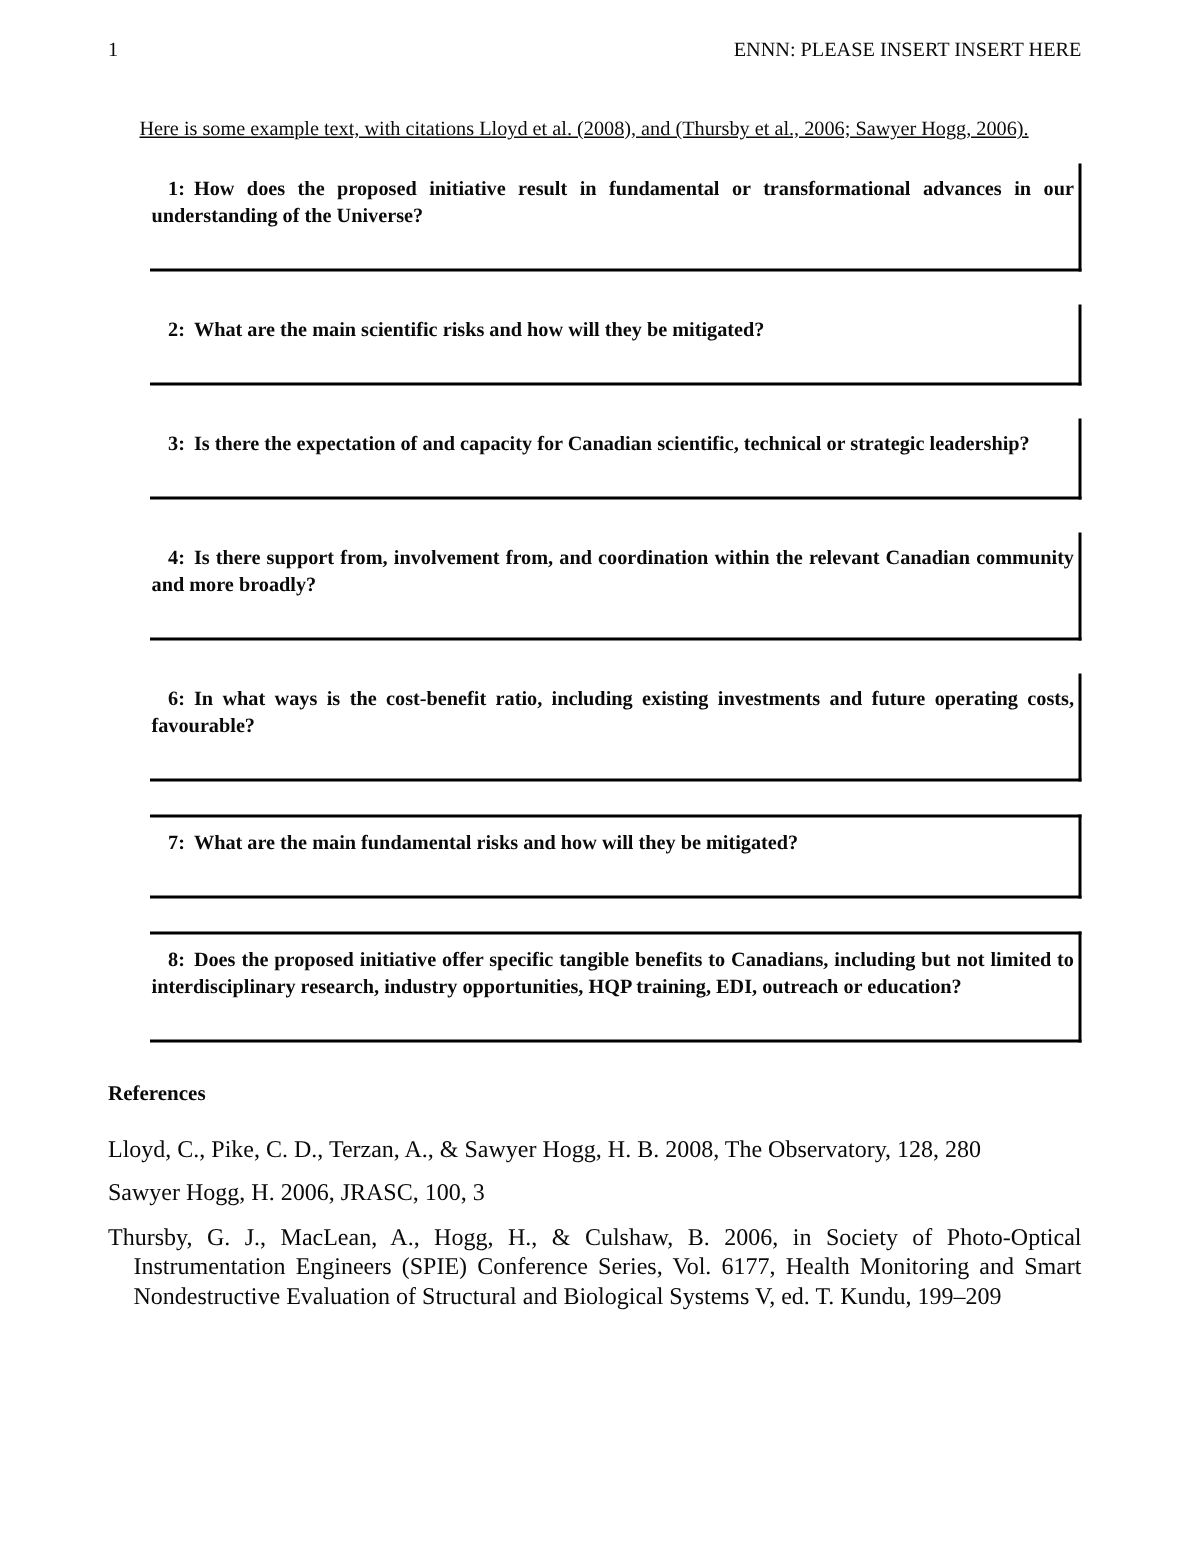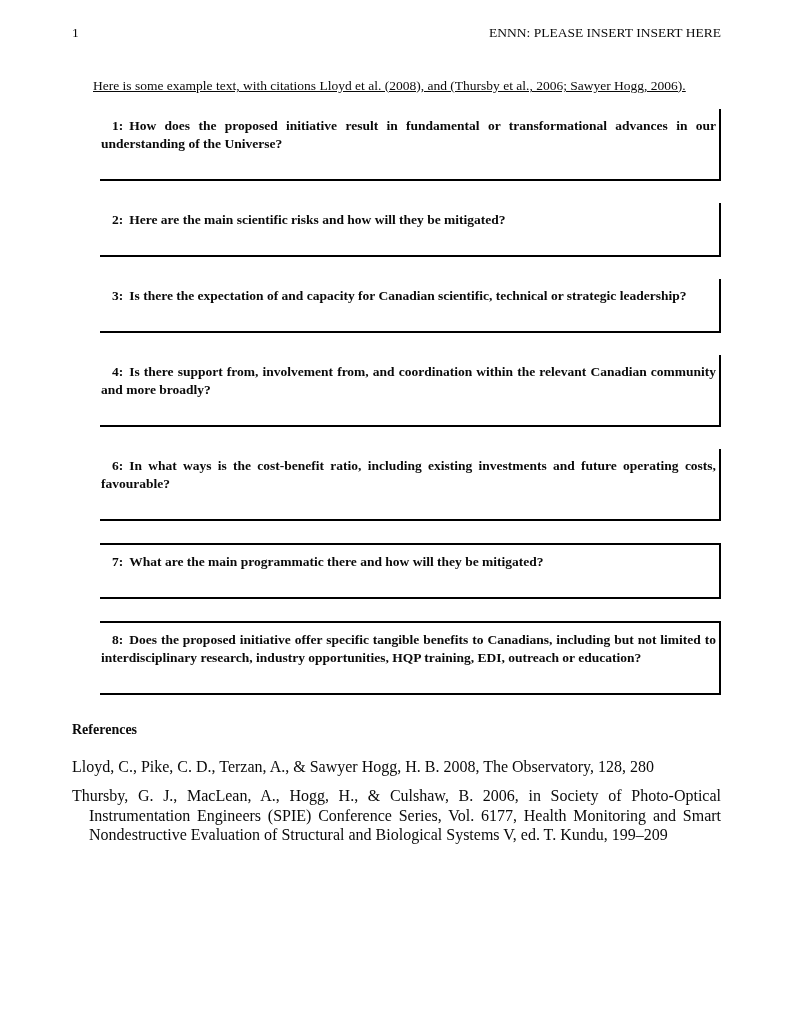--- a/index.html
+++ b/index.html
@@ -72,39 +72,40 @@
     <span>ENNN: PLEASE INSERT INSERT HERE</span>
   </div>
 
   <p class="intro">Here is some example text, with citations Lloyd et al. (2008), and (Thursby et al., 2006; Sawyer Hogg, 2006).</p>
 
   <div class="questions" id="questions">
       <div class="qbox">
         <div class="qtext"><span class="qlabel">1:</span><span>How does the proposed initiative result in fundamental or transformational advances in our understanding of the Universe?</span></div>
       </div>
       <div class="qbox">
-        <div class="qtext"><span class="qlabel">2:</span><span>Here are the main scientific risks and how will they be mitigated?</span></div>
+        <div class="qtext"><span class="qlabel">2:</span><span>What are the main scientific risks and how will they be mitigated?</span></div>
       </div>
       <div class="qbox">
         <div class="qtext"><span class="qlabel">3:</span><span>Is there the expectation of and capacity for Canadian scientific, technical or strategic leadership?</span></div>
       </div>
       <div class="qbox">
         <div class="qtext"><span class="qlabel">4:</span><span>Is there support from, involvement from, and coordination within the relevant Canadian community and more broadly?</span></div>
       </div>
       <div class="qbox">
         <div class="qtext"><span class="qlabel">6:</span><span>In what ways is the cost-benefit ratio, including existing investments and future operating costs, favourable?</span></div>
       </div>
       <div class="qbox top-border">
-        <div class="qtext"><span class="qlabel">7:</span><span>What are the main programmatic there and how will they be mitigated?</span></div>
+        <div class="qtext"><span class="qlabel">7:</span><span>What are the main fundamental risks and how will they be mitigated?</span></div>
       </div>
       <div class="qbox top-border">
         <div class="qtext"><span class="qlabel">8:</span><span>Does the proposed initiative offer specific tangible benefits to Canadians, including but not limited to interdisciplinary research, industry opportunities, HQP training, EDI, outreach or education?</span></div>
       </div>
     </div>
 
   <div class="refs-heading">References</div>
 
   <div id="references">
       <div class="ref-entry">Lloyd, C., Pike, C. D., Terzan, A., &amp; Sawyer Hogg, H. B. 2008, The Observatory, 128, 280</div>
+      <div class="ref-entry">Sawyer Hogg, H. 2006, JRASC, 100, 3</div>
       <div class="ref-entry">Thursby, G. J., MacLean, A., Hogg, H., &amp; Culshaw, B. 2006, in Society of Photo-Optical Instrumentation Engineers (SPIE) Conference Series, Vol. 6177, Health Monitoring and Smart Nondestructive Evaluation of Structural and Biological Systems V, ed. T. Kundu, 199–209</div>
     </div>
 
 </div>
 
 </body></html>

